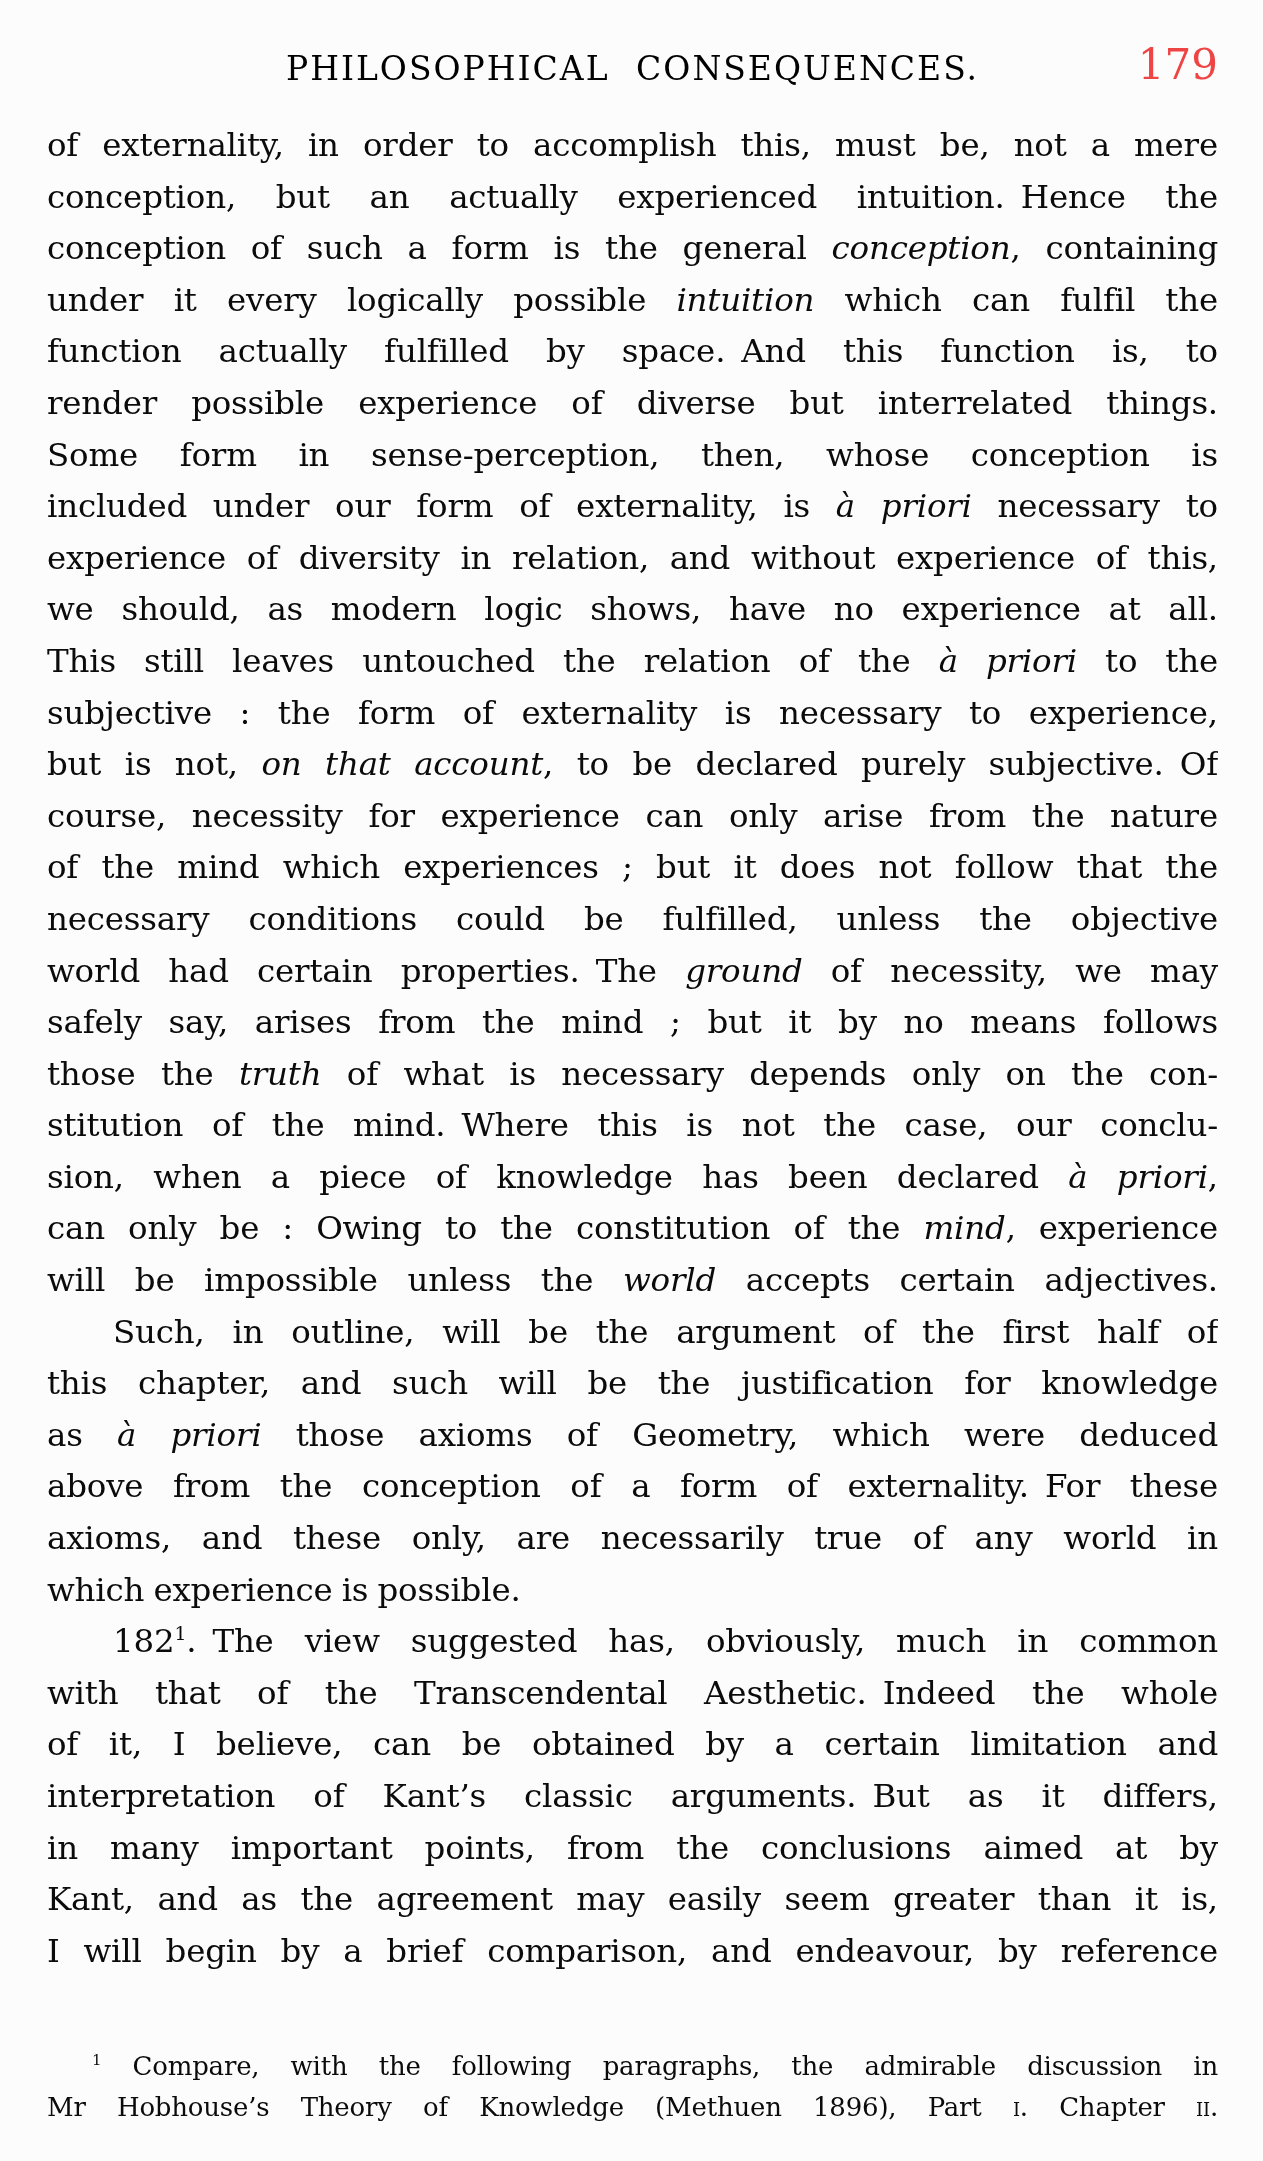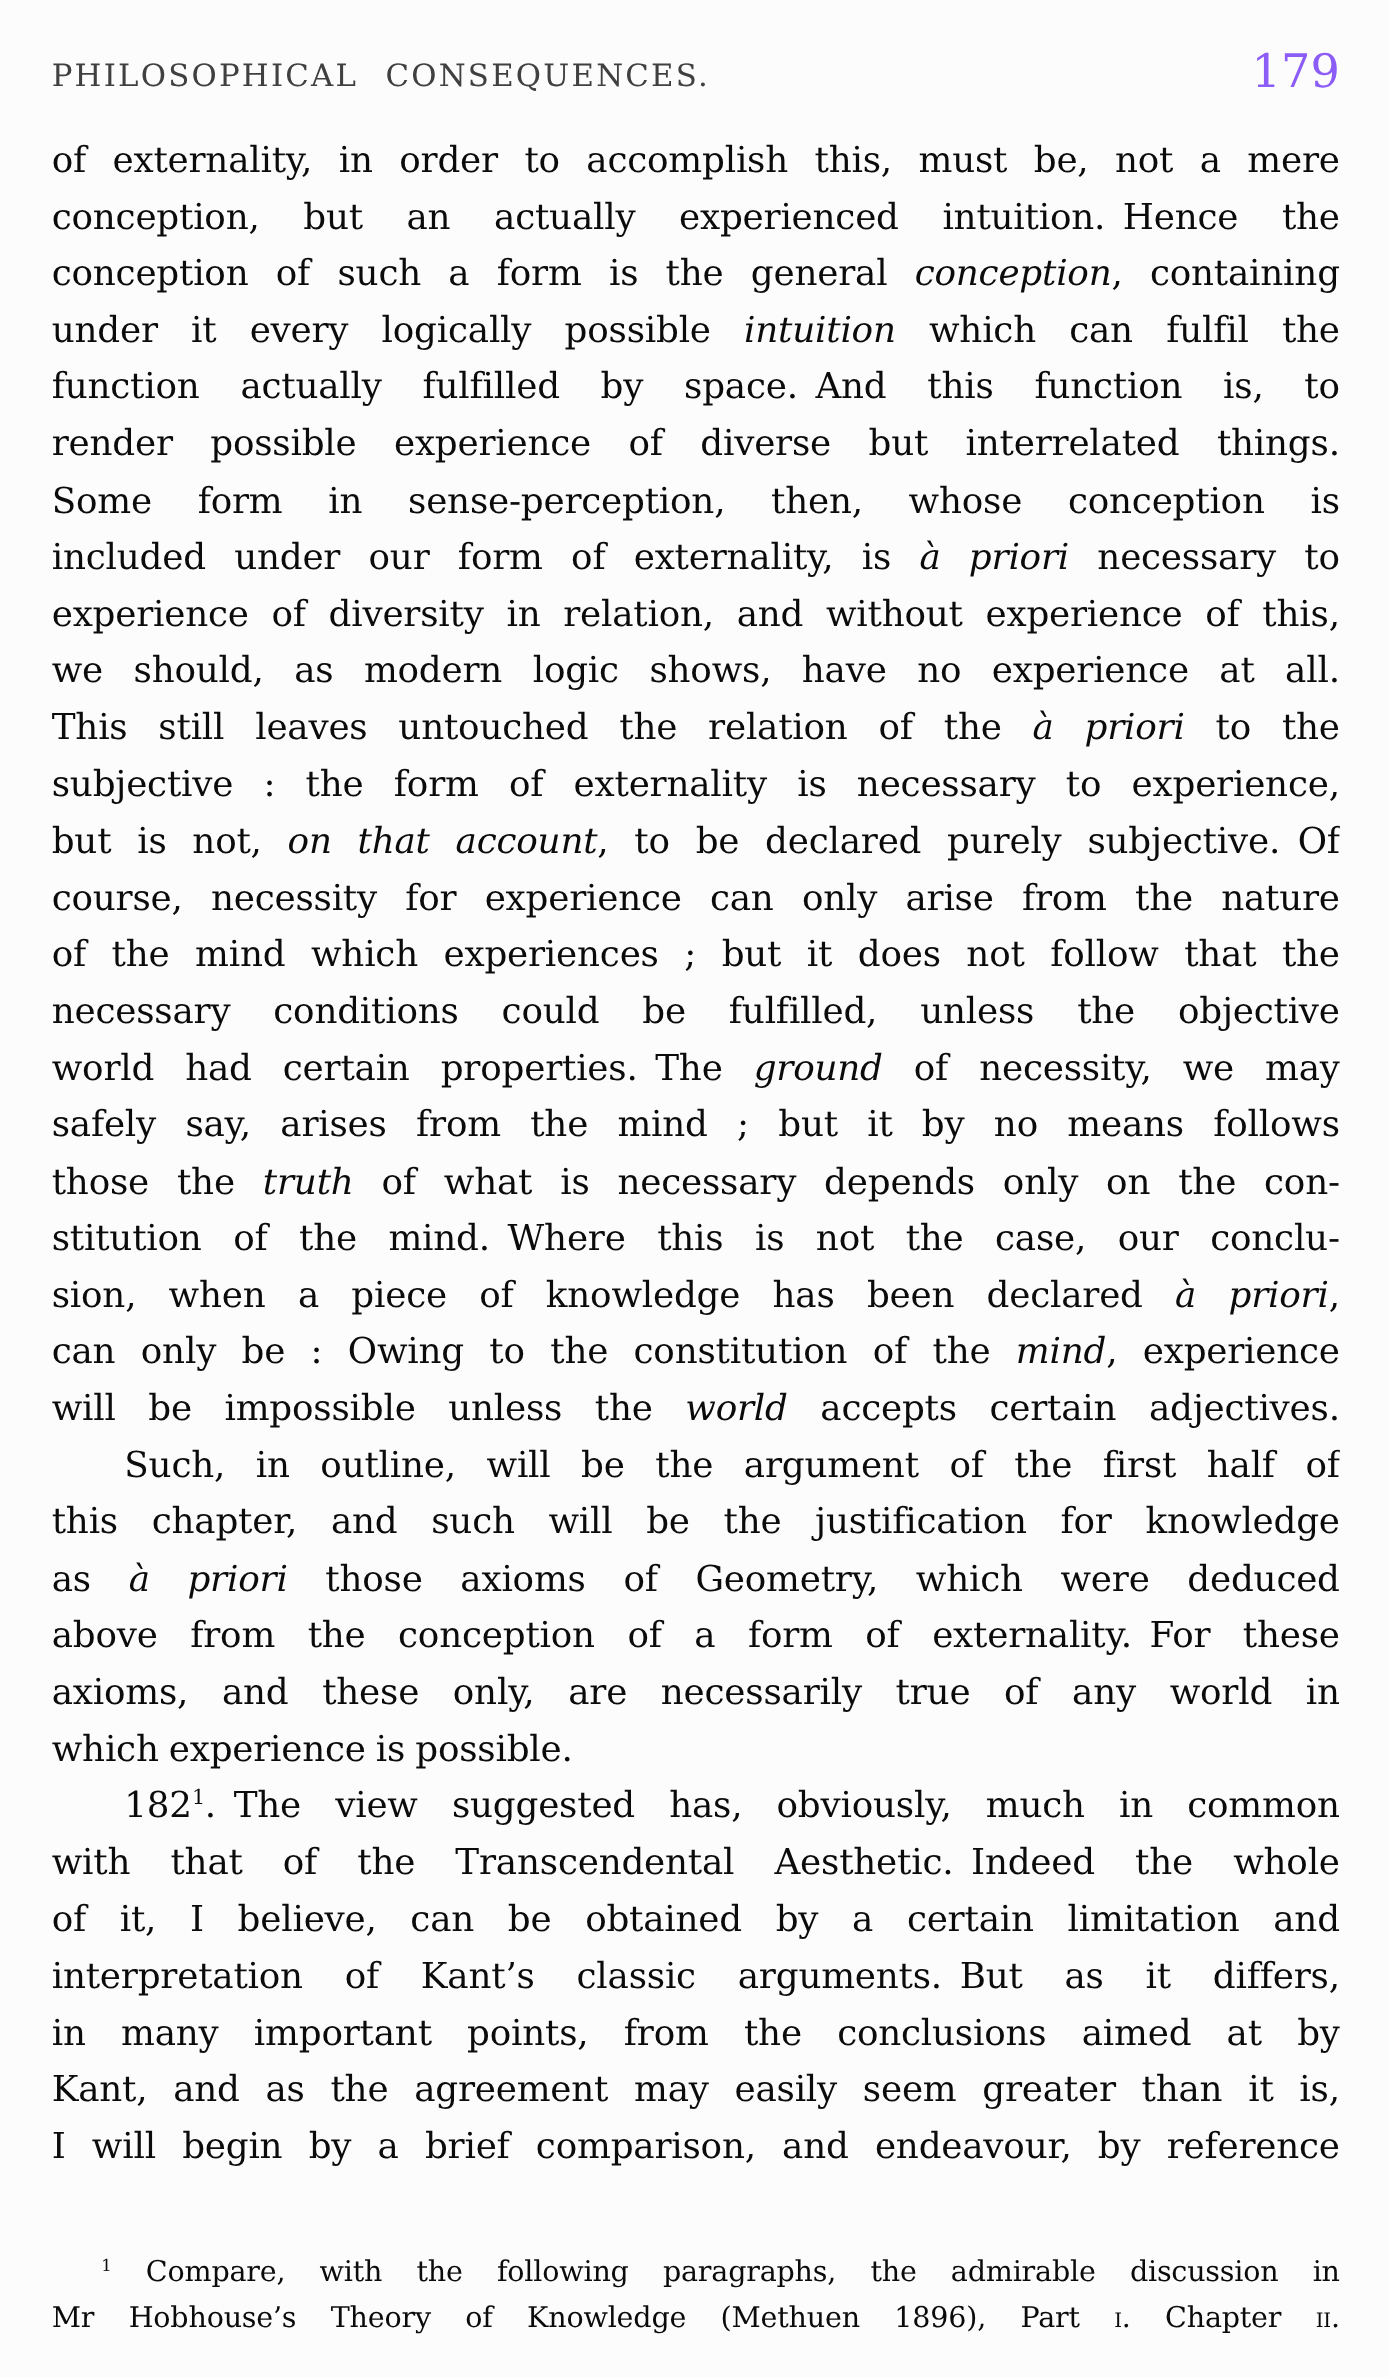--- a/index.html
+++ b/index.html
@@ -8,28 +8,29 @@
     width:1263px;height:2161px;
     background:#fcfcfc;
     margin:0 auto;
     overflow:hidden;
     font-family:"DejaVu Serif", serif;
     color:#0b0b0b;
   }
   .running-head{position:absolute;left:47px;right:45px;top:46px;height:60px;}
   .head-title{
     position:absolute;left:0;width:100%;top:6px;
-    font-size:28px;line-height:34px;
+    text-align:center;
+    font-size:33px;line-height:34px;
     letter-spacing:2px;word-spacing:14px;
-    color:#404040;
+    color:#000000;
   }
   .folio{
     position:absolute;right:0;top:-4px;
     font-size:42px;line-height:46px;
-    color:#8b5cf6;
+    color:#ef4444;
   }
   .body-text{
     position:absolute;left:47px;top:120px;width:1171px;
     font-size:32.5px;line-height:51.6px;
     letter-spacing:-0.2px;word-spacing:-1px;
   }
   .para{margin:0;}
   .line{
     text-align:justify;
     text-align-last:justify;

